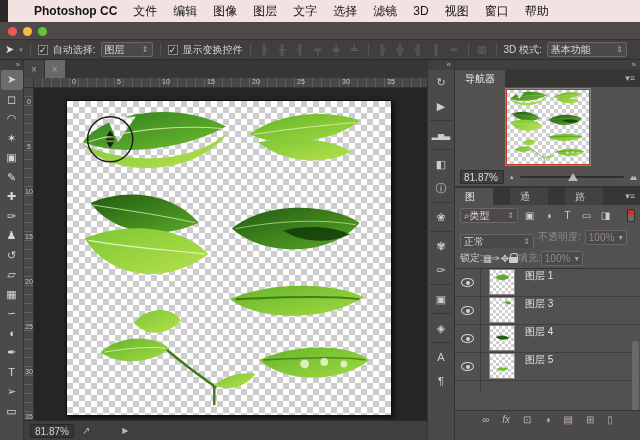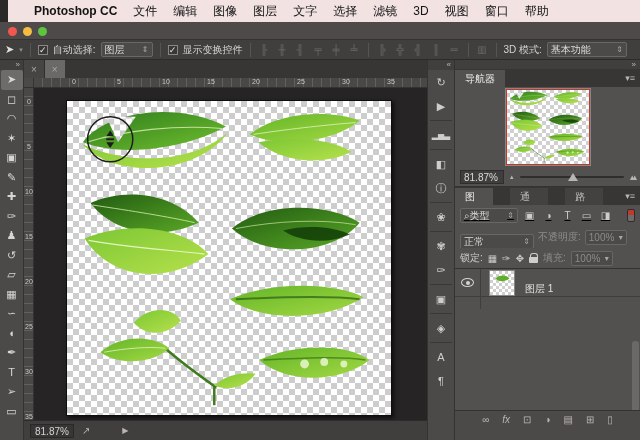--- a/index.html
+++ b/index.html
@@ -77,37 +77,37 @@
   .nav-proxy { position:absolute; left:0; top:0; right:0; bottom:0; border:1px solid #c0392b; }
   .nav-zoomrow { position:absolute; left:0; top:107px; width:100%; height:20px; background:#535050; border-bottom:1px solid #353232; display:flex; align-items:center; padding:0 5px; gap:6px; }
   .nav-zoom-field { background:#403d3d; border:1px solid #2f2d2d; color:#dddada; font-size:10px; padding:0 3px; height:14px; line-height:13px; width:44px; }
   .zoom-mini { color:#b9b5b5; font-size:7px; cursor:pointer; }
   .zoom-big { color:#b9b5b5; font-size:9px; cursor:pointer; letter-spacing:-2px; }
   .nav-slider { flex:1; position:relative; height:12px; cursor:pointer; }
   .nav-slider .track { position:absolute; left:0; right:0; top:5px; height:2px; background:#2f2d2d; border-radius:1px; }
   .nav-slider .thumb { position:absolute; left:46%; top:2px; width:0; height:0; border-left:5px solid transparent; border-right:5px solid transparent; border-bottom:8px solid #b9b5b5; }
 
   .layers-tabs-top { top:127px; }
-  .filter-row { position:absolute; left:0; top:145px; width:100%; height:21px; background:#535050; display:flex; align-items:center; gap:4px; padding:0 5px;text-decoration:underline; }
+  .filter-row { position:absolute; left:0; top:145px; width:100%; height:21px; background:#535050; display:flex; align-items:center; gap:4px; padding:0 5px; }
   .filter-dd { width:58px; height:15px; font-size:10px; }
   .f-ico { color:#cfcccc; font-size:10px; width:15px; text-align:center; cursor:pointer; }
   .f-toggle { margin-left:auto; width:8px; height:13px; background:linear-gradient(#c0392b 0 45%, #6e6b6b 45% 100%); border:1px solid #2f2d2d; border-radius:2px; cursor:pointer; }
 
   .blend-row { position:absolute; left:0; top:166px; width:100%; height:22px; background:#535050; display:flex; align-items:center; gap:4px; padding:0 5px; font-size:10px; color:#cfcccc; }
   .blend-dd { width:74px; height:15px; font-size:10px;margin-top:9px; }
   .small-dd { width:42px; height:15px; font-size:10px; color:#8f8b8b; }
   .dim { color:#8f8b8b; }
-  .lock-row { position:absolute; left:0; top:188px; width:100%; height:21px; background:#535050; border-bottom:1px solid #353232; display:flex; align-items:center; gap:5px; padding:0 5px; font-size:10px; color:#cfcccc; }
+  .lock-row { position:absolute; left:0; top:188px; width:100%; height:21px; background:#535050; border-bottom:1px solid #353232; display:flex; align-items:center; padding:0 5px; font-size:10px; color:#cfcccc; }
   .lk-ico { color:#cfcccc; font-size:10px; cursor:pointer; }
   .lock-glyph { position:relative; width:9px; height:10px; display:inline-block; cursor:pointer; }
   .lock-glyph::before { content:""; position:absolute; left:1px; top:0; width:6px; height:5px; border:1.5px solid #cfcccc; border-bottom:none; border-radius:3px 3px 0 0; }
   .lock-glyph::after { content:""; position:absolute; left:0; top:4px; width:9px; height:6px; background:#cfcccc; border-radius:1px; }
 
   .layers-list { position:absolute; left:0; top:209px; width:100%; bottom:30px; background:#535050; overflow:hidden; }
-  .layer-row { position:relative; height:28px; border-bottom:1px solid #403d3d; display:flex; align-items:flex-end; cursor:pointer; }
+  .layer-row { position:relative; height:28px; border-bottom:1px solid #403d3d; display:flex; align-items:flex-start; cursor:pointer; }
   .eye-well { width:26px; height:100%; border-right:1px solid #403d3d; display:flex; align-items:center; justify-content:center; cursor:pointer; }
   .eye { position:relative; width:13px; height:9px; border:1px solid #d6d3d3; border-radius:50%; }
   .eye::after { content:""; position:absolute; left:3.5px; top:1.5px; width:4px; height:4px; border-radius:50%; background:#d6d3d3; }
   .lthumb { width:26px; height:26px; margin-left:8px; background:repeating-conic-gradient(#d0d0d0 0% 25%, #ffffff 0% 50%) 0 0/6px 6px; border:1px solid #8a8686; position:relative; }
   .lthumb svg { position:absolute; left:0; top:0; width:100%; height:100%; }
   .lname { margin-left:10px; color:#e4e2e2; font-size:10px; }
   .layer-row.partial { height:12px; border-bottom:none; overflow:hidden; }
   .layers-scroll { position:absolute; right:1px; top:72px; width:7px; height:102px; background:#6b6868; border-radius:3px; }
 
   .dock-bottom { position:absolute; left:0; bottom:0; width:100%; height:30px; background:#4c4949; border-top:1px solid #353232; }
@@ -420,20 +420,53 @@
         <span class="eye-well">
             <span class="eye"></span>
           </span>
         <span class="lthumb">
             <svg viewBox="0 0 26 26">
               <path d="M6,8 C10,4 18,4 21,8 C16,12 9,12 6,8 Z" fill="#5fae2a"></path>
             </svg>
           </span>
         <span class="lname">图层 1</span>
       </div>
+      <div class="layer-row">
+        <span class="eye-well">
+            <span class="eye"></span>
+          </span>
+        <span class="lthumb">
+            <svg viewBox="0 0 26 26">
+              <path d="M16,4 C19,3 22,4 23,6 C20,8 17,7 16,4 Z" fill="#58a828"></path>
+            </svg>
+          </span>
+        <span class="lname">图层 3</span>
+      </div>
+      <div class="layer-row">
+        <span class="eye-well">
+            <span class="eye"></span>
+          </span>
+        <span class="lthumb">
+            <svg viewBox="0 0 26 26">
+              <path d="M6,12 C11,9 18,10 21,13 C16,16 9,15 6,12 Z" fill="#215c10"></path>
+            </svg>
+          </span>
+        <span class="lname">图层 4</span>
+      </div>
+      <div class="layer-row">
+        <span class="eye-well">
+            <span class="eye"></span>
+          </span>
+        <span class="lthumb">
+            <svg viewBox="0 0 26 26">
+              <path d="M7,16 C11,14 17,14 20,16 C16,19 10,19 7,16 Z" fill="#6fbf2e"></path>
+            </svg>
+          </span>
+        <span class="lname">图层 5</span>
+      </div>
       <div class="layer-row partial">
         <span class="eye-well" style="height:12px"></span>
 
       </div>
       <div class="layers-scroll"></div>
     </div>
 
     <div class="dock-bottom">
       <div class="db-icons">
         <button class="db-btn noital">∞</button>

